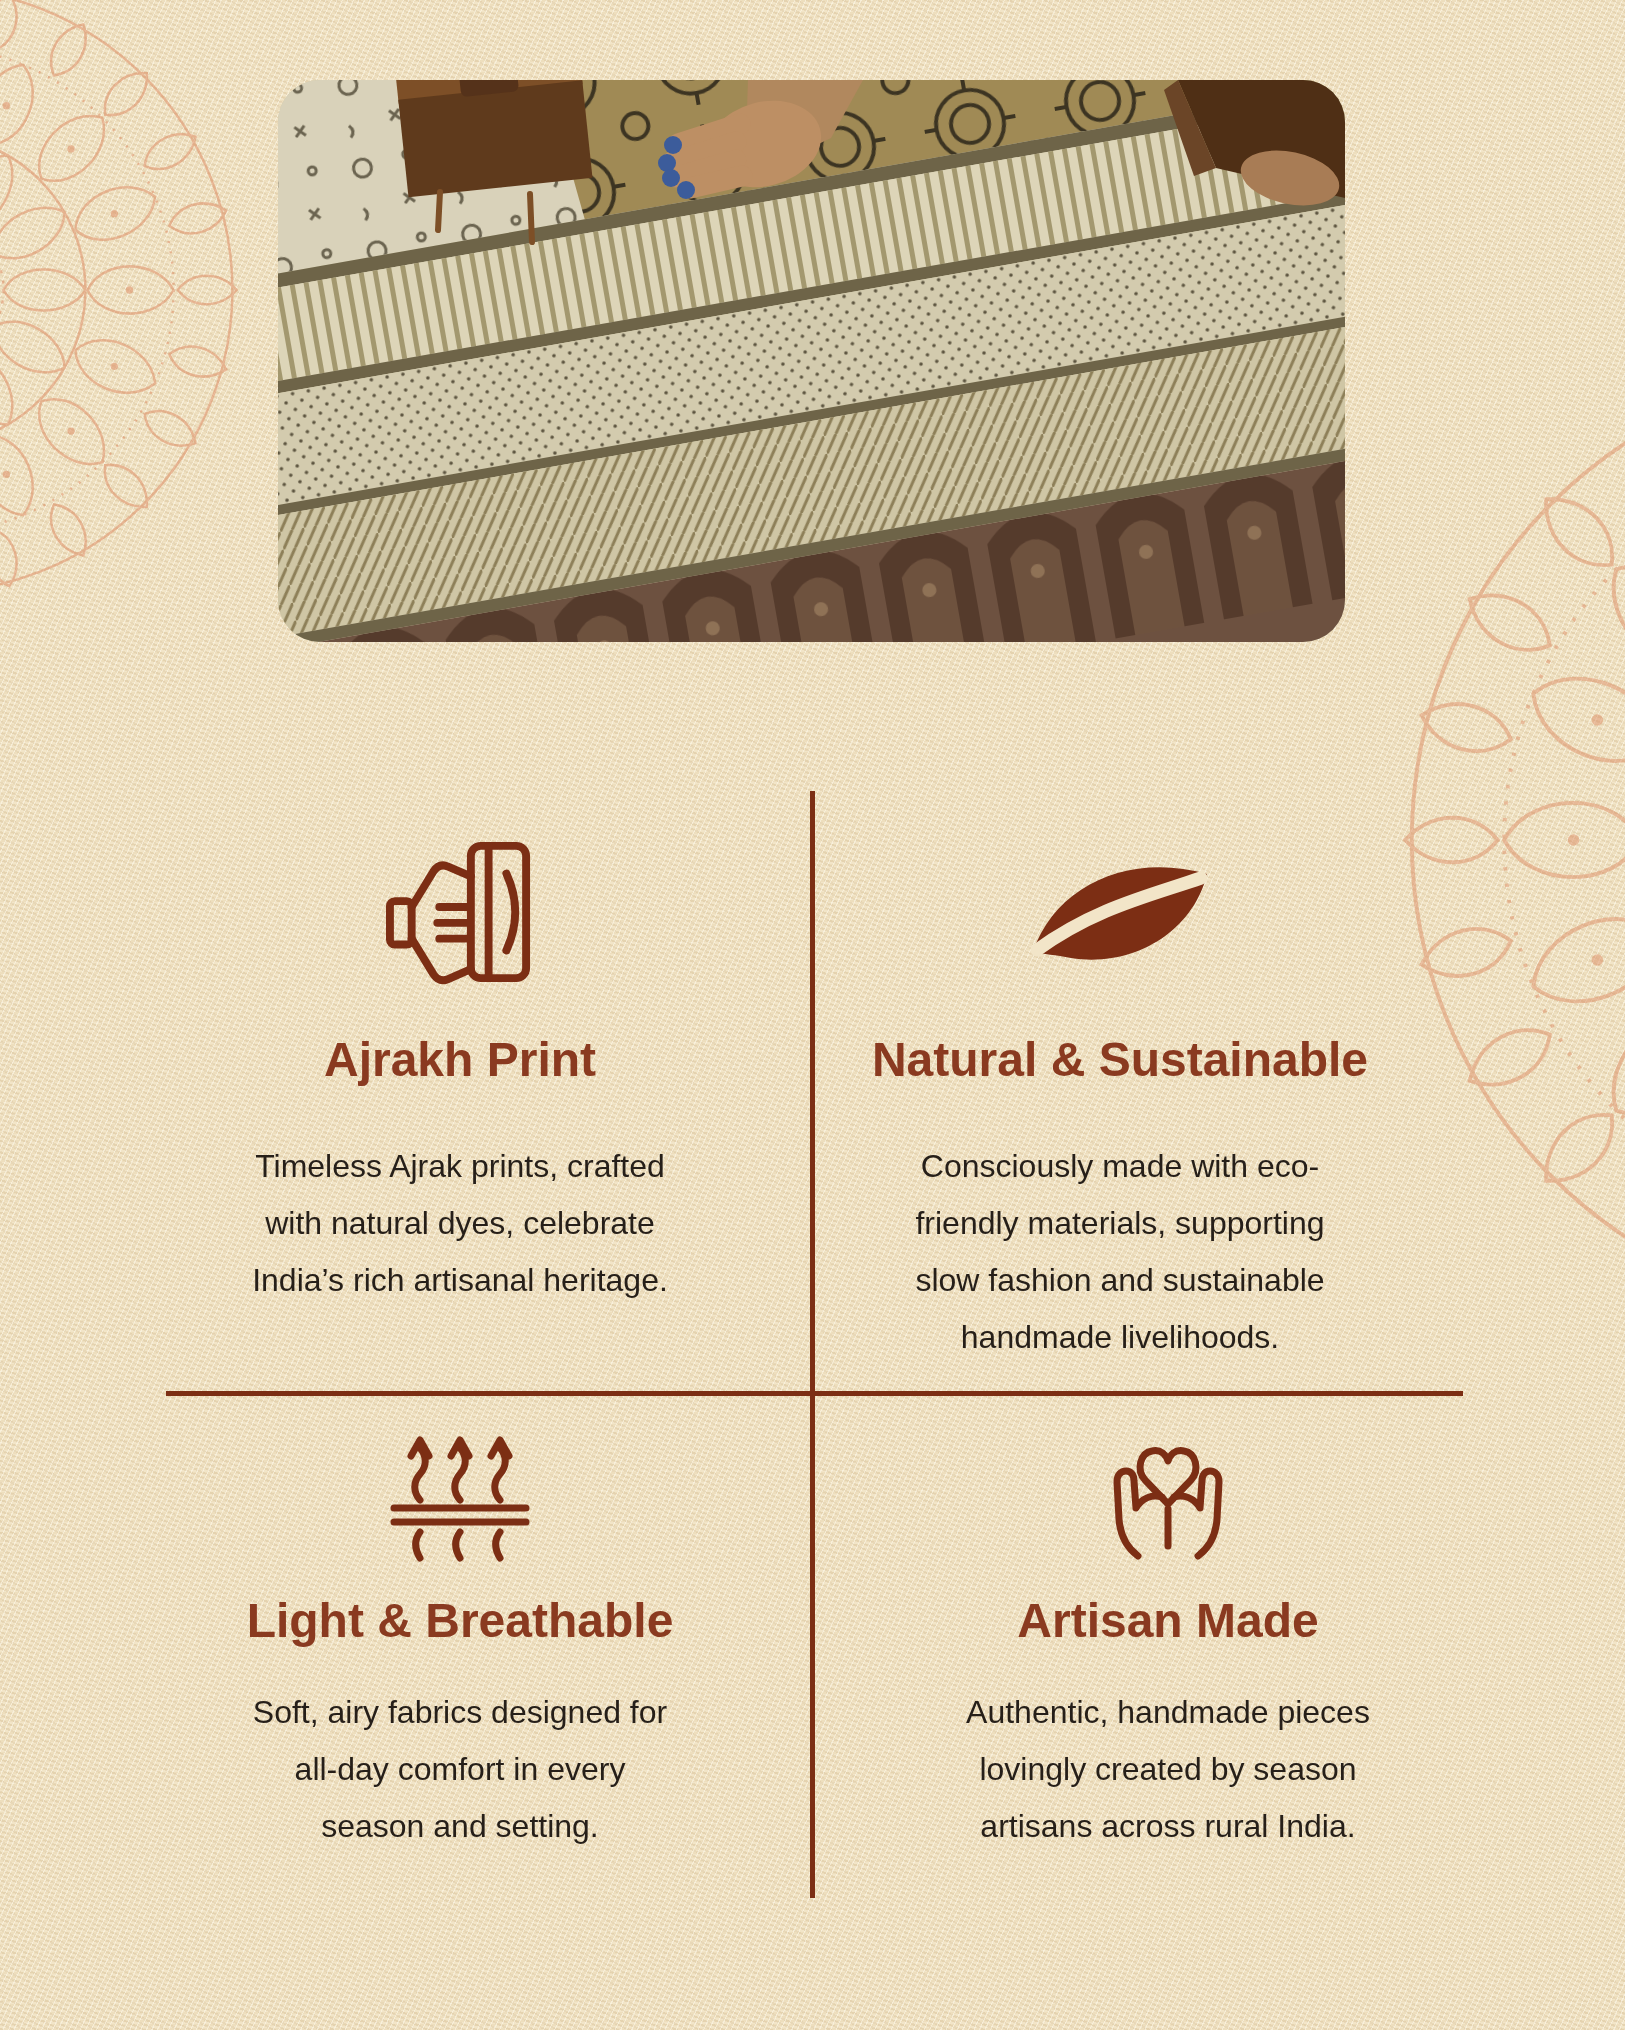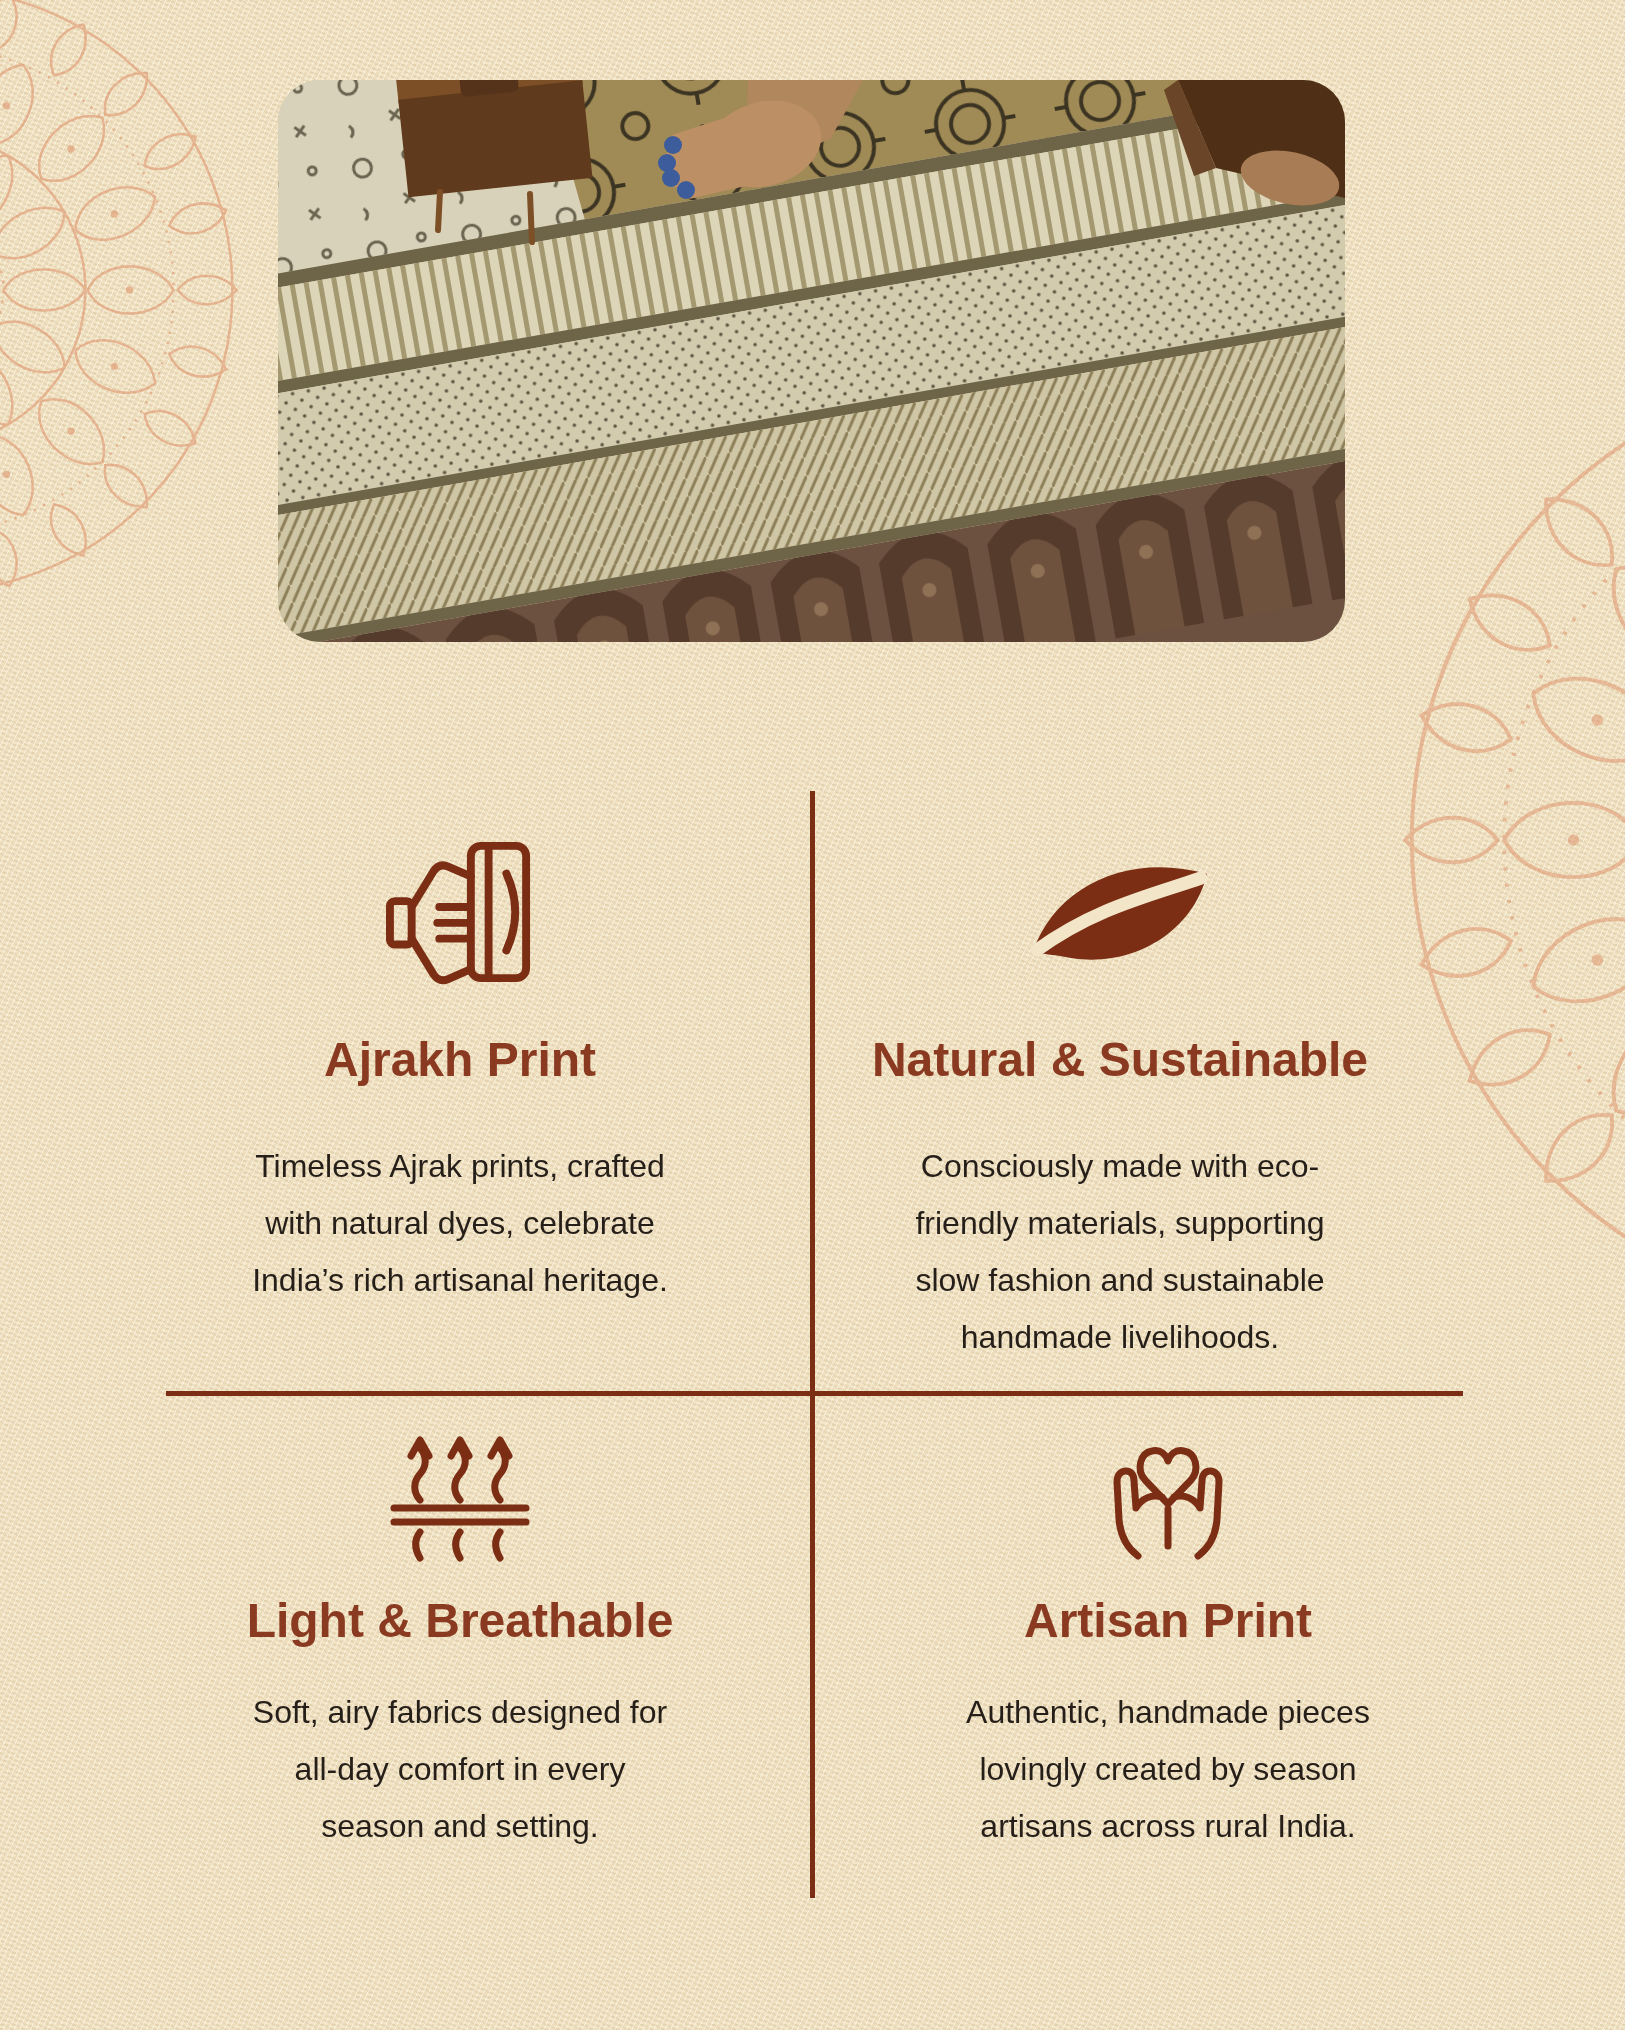--- a/index.html
+++ b/index.html
@@ -386,19 +386,19 @@
     <span class="icon-wrap">
       <svg width="132" height="128" viewBox="0 0 132 128">
         <g class="stroke-icon" stroke-width="7">
           <path d="M66,70 L43,46 C34,36 38,19 50,17 C59,15 64,21 66,27 C68,21 73,15 82,17 C94,19 98,36 89,46 Z"></path>
           <path d="M36,122 C24,113 18,99 17,85 L15,48 C15,41 19,37 24,37 C29,37 32,41 32,47 L34,74 C40,64 50,60 60,63"></path>
           <path d="M96,122 C108,113 114,99 115,85 L117,48 C117,41 113,37 108,37 C103,37 100,41 100,47 L98,74 C92,64 82,60 72,63"></path>
           <path d="M66,75 V112"></path>
         </g>
       </svg>
     </span>
-    <div class="feature-title">Artisan Print</div>
+    <div class="feature-title">Artisan Made</div>
     <div class="feature-desc">Authentic, handmade pieces
 lovingly created by season
 artisans across rural India.</div>
   </div>
 
 </div>
 
 </body></html>

